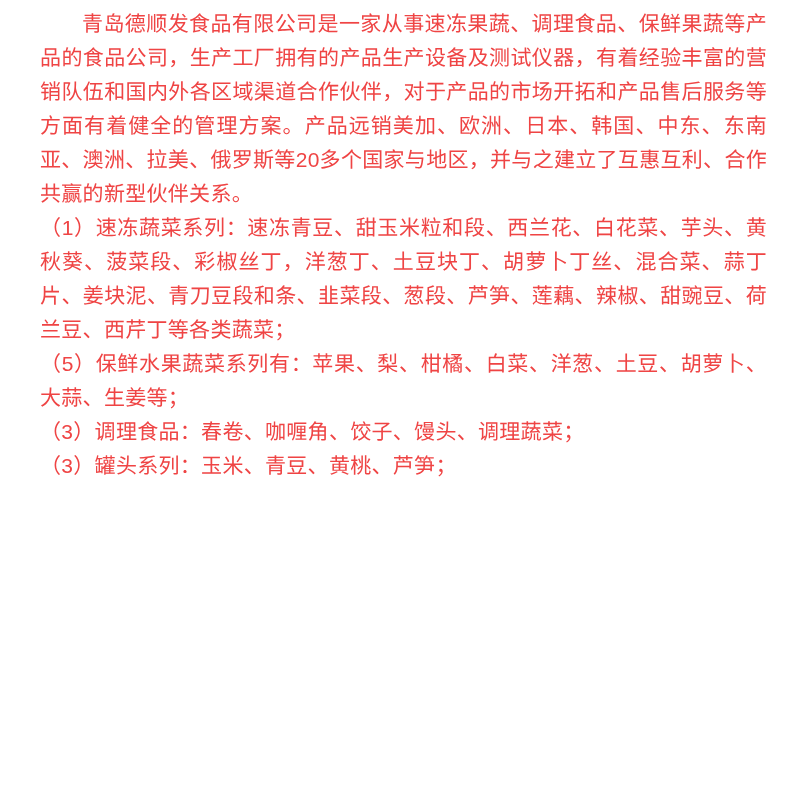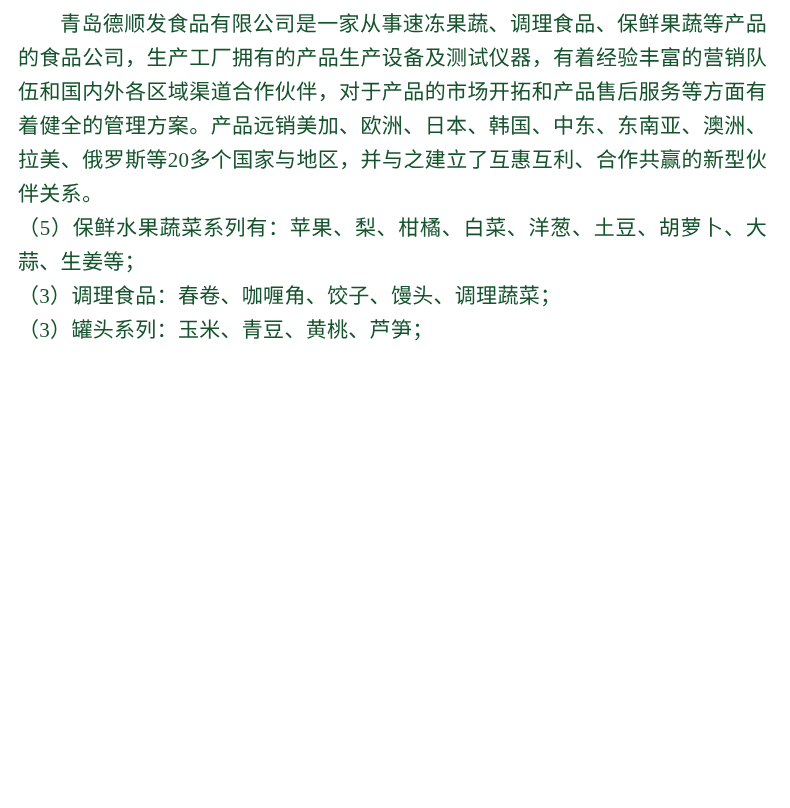--- a/index.html
+++ b/index.html
@@ -9,38 +9,39 @@
   body {
     width: 790px;
     height: 808px;
     background: #ffffff;
     overflow: hidden;
   }
   .page {
     box-sizing: border-box;
     width: 790px;
     min-height: 808px;
-    padding: 7px 23px 10px 18px;
-    font-family: Liberation Serif, serif;
+    padding: 7px 23px 10px 40px;
+    font-family: Liberation Sans, sans-serif;
     font-size: 21px;
     line-height: 34px;
-    color: #14532d;
+    color: #ef4444;
     text-align: justify;
     text-justify: inter-character;
     letter-spacing: 0.3px;
   }
   .para {
     margin: 0;
     padding: 0;
   }
   .para.indent {
     text-indent: 2em;
   }
 </style>
 </head>
 <body>
 
 <div class="page">
   <p class="para indent">青岛德顺发食品有限公司是一家从事速冻果蔬、调理食品、保鲜果蔬等产品的食品公司，生产工厂拥有的产品生产设备及测试仪器，有着经验丰富的营销队伍和国内外各区域渠道合作伙伴，对于产品的市场开拓和产品售后服务等方面有着健全的管理方案。产品远销美加、欧洲、日本、韩国、中东、东南亚、澳洲、拉美、俄罗斯等20多个国家与地区，并与之建立了互惠互利、合作共赢的新型伙伴关系。</p>
+  <p class="para">（1）速冻蔬菜系列：速冻青豆、甜玉米粒和段、西兰花、白花菜、芋头、黄秋葵、菠菜段、彩椒丝丁，洋葱丁、土豆块丁、胡萝卜丁丝、混合菜、蒜丁片、姜块泥、青刀豆段和条、韭菜段、葱段、芦笋、莲藕、辣椒、甜豌豆、荷兰豆、西芹丁等各类蔬菜；</p>
   <p class="para">（5）保鲜水果蔬菜系列有：苹果、梨、柑橘、白菜、洋葱、土豆、胡萝卜、大蒜、生姜等；</p>
   <p class="para">（3）调理食品：春卷、咖喱角、饺子、馒头、调理蔬菜；</p>
   <p class="para">（3）罐头系列：玉米、青豆、黄桃、芦笋；</p>
 </div>
 
 </body></html>

